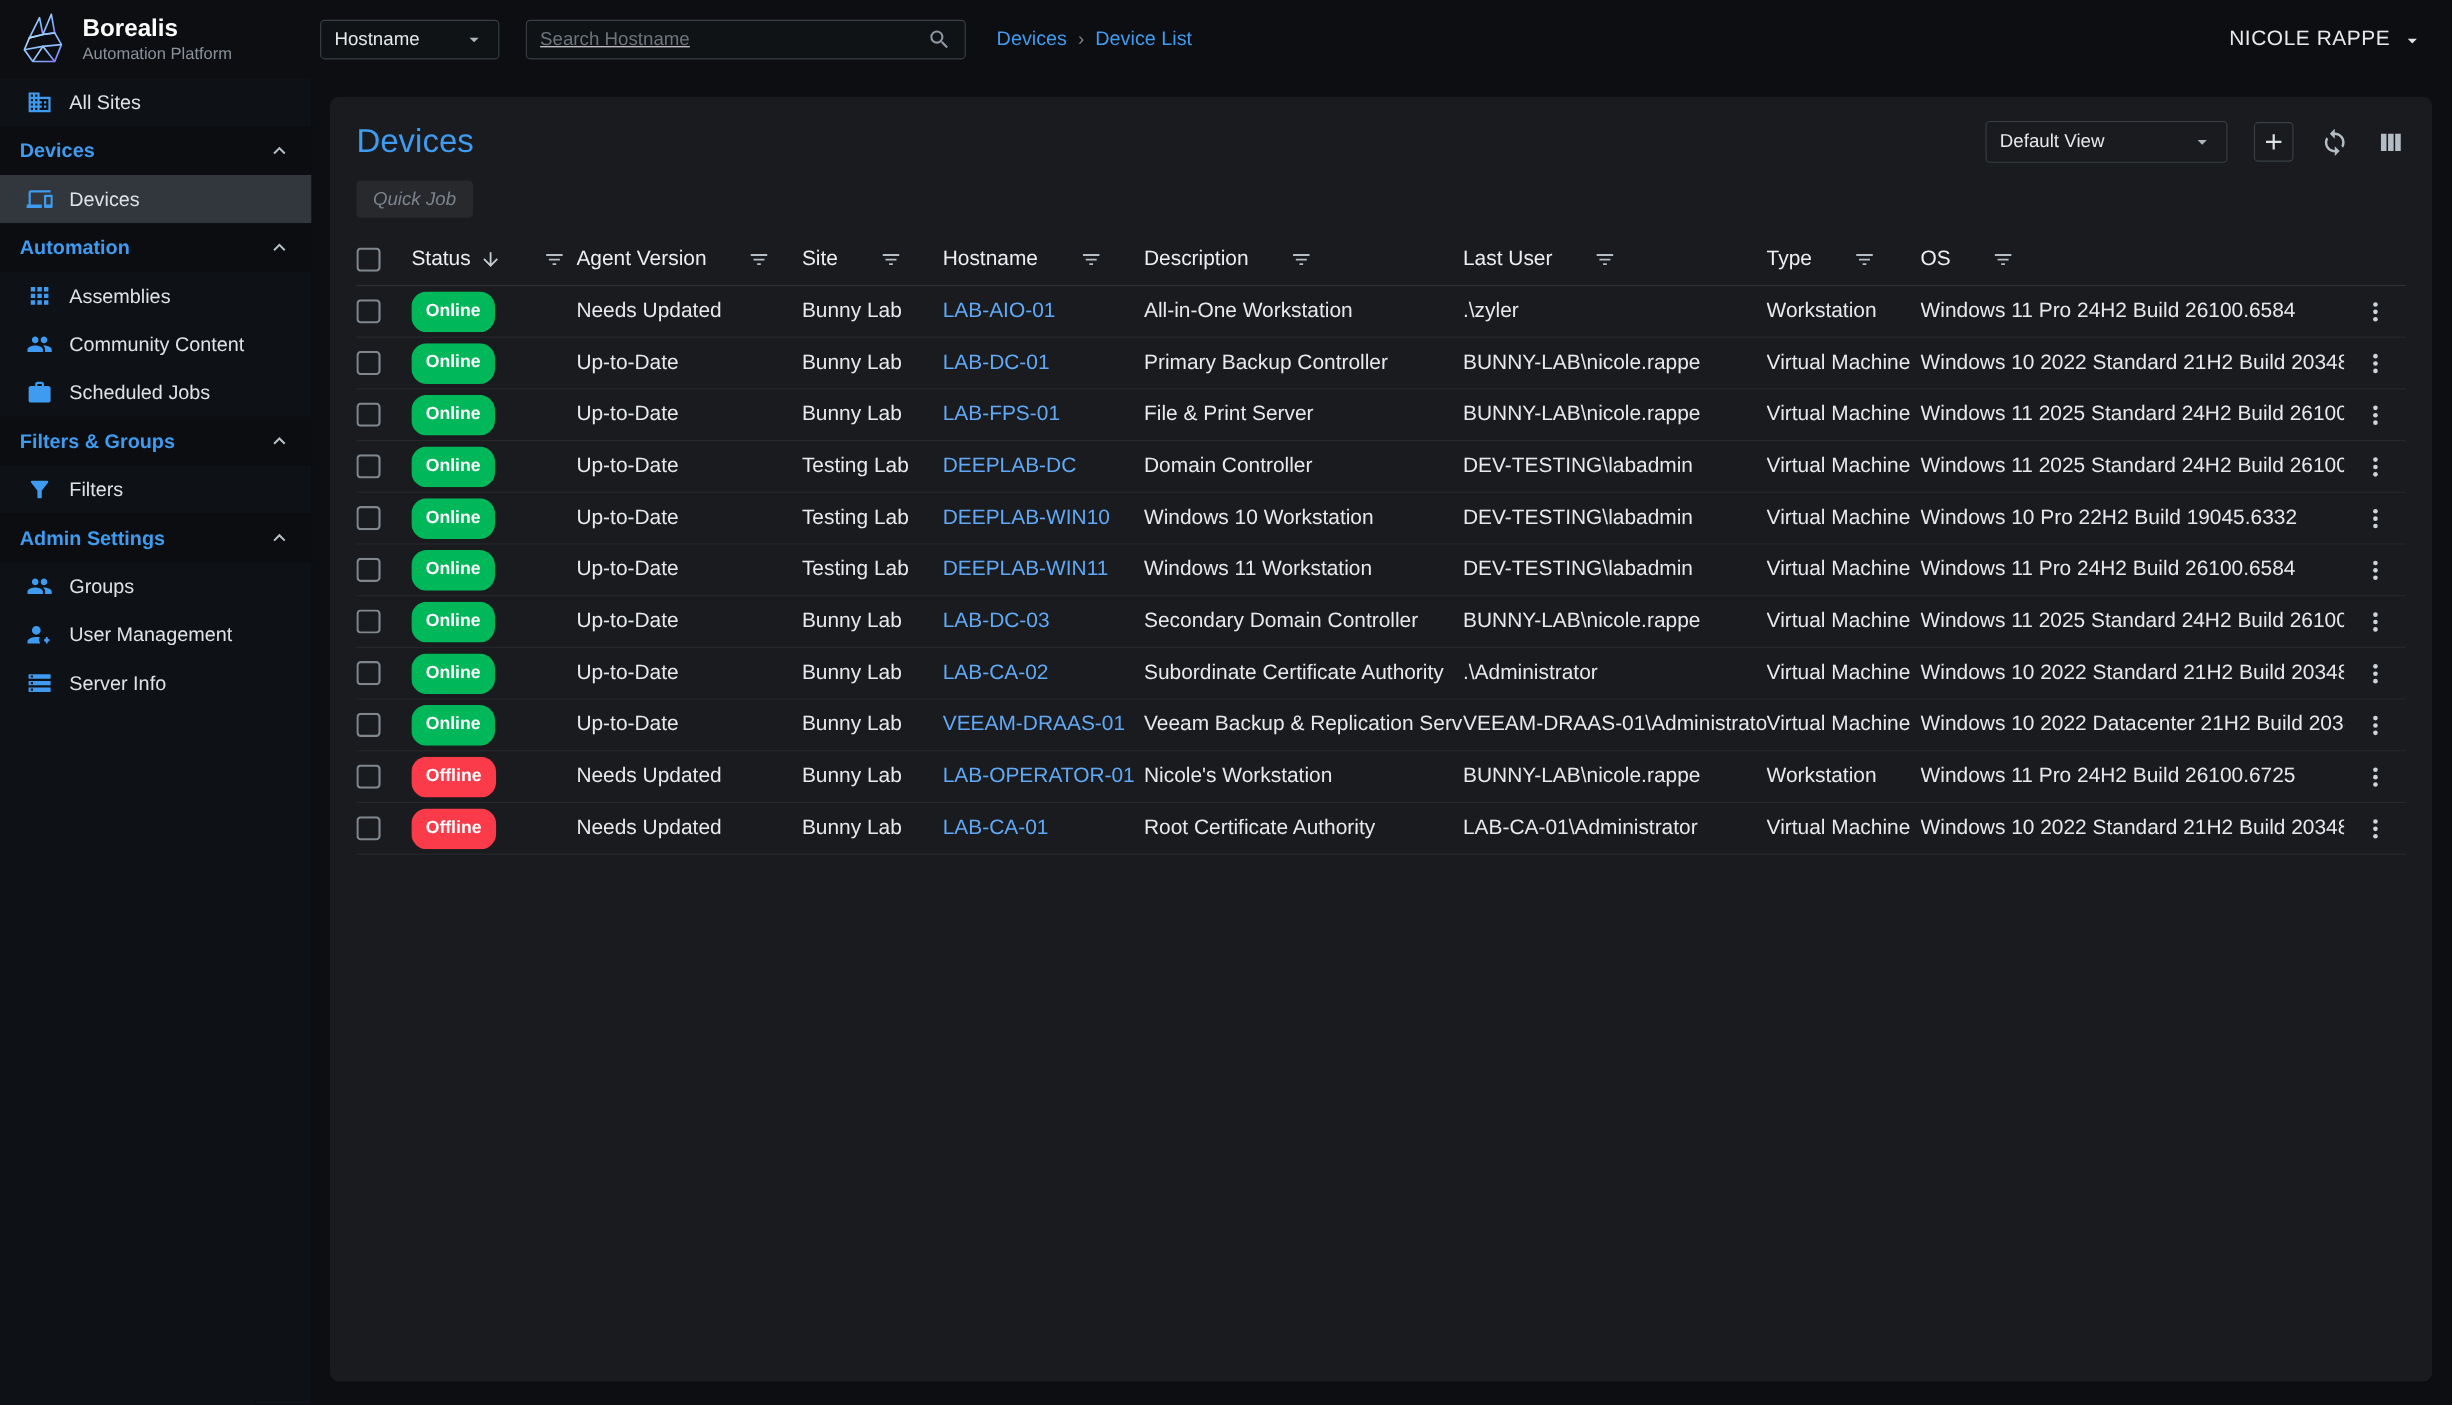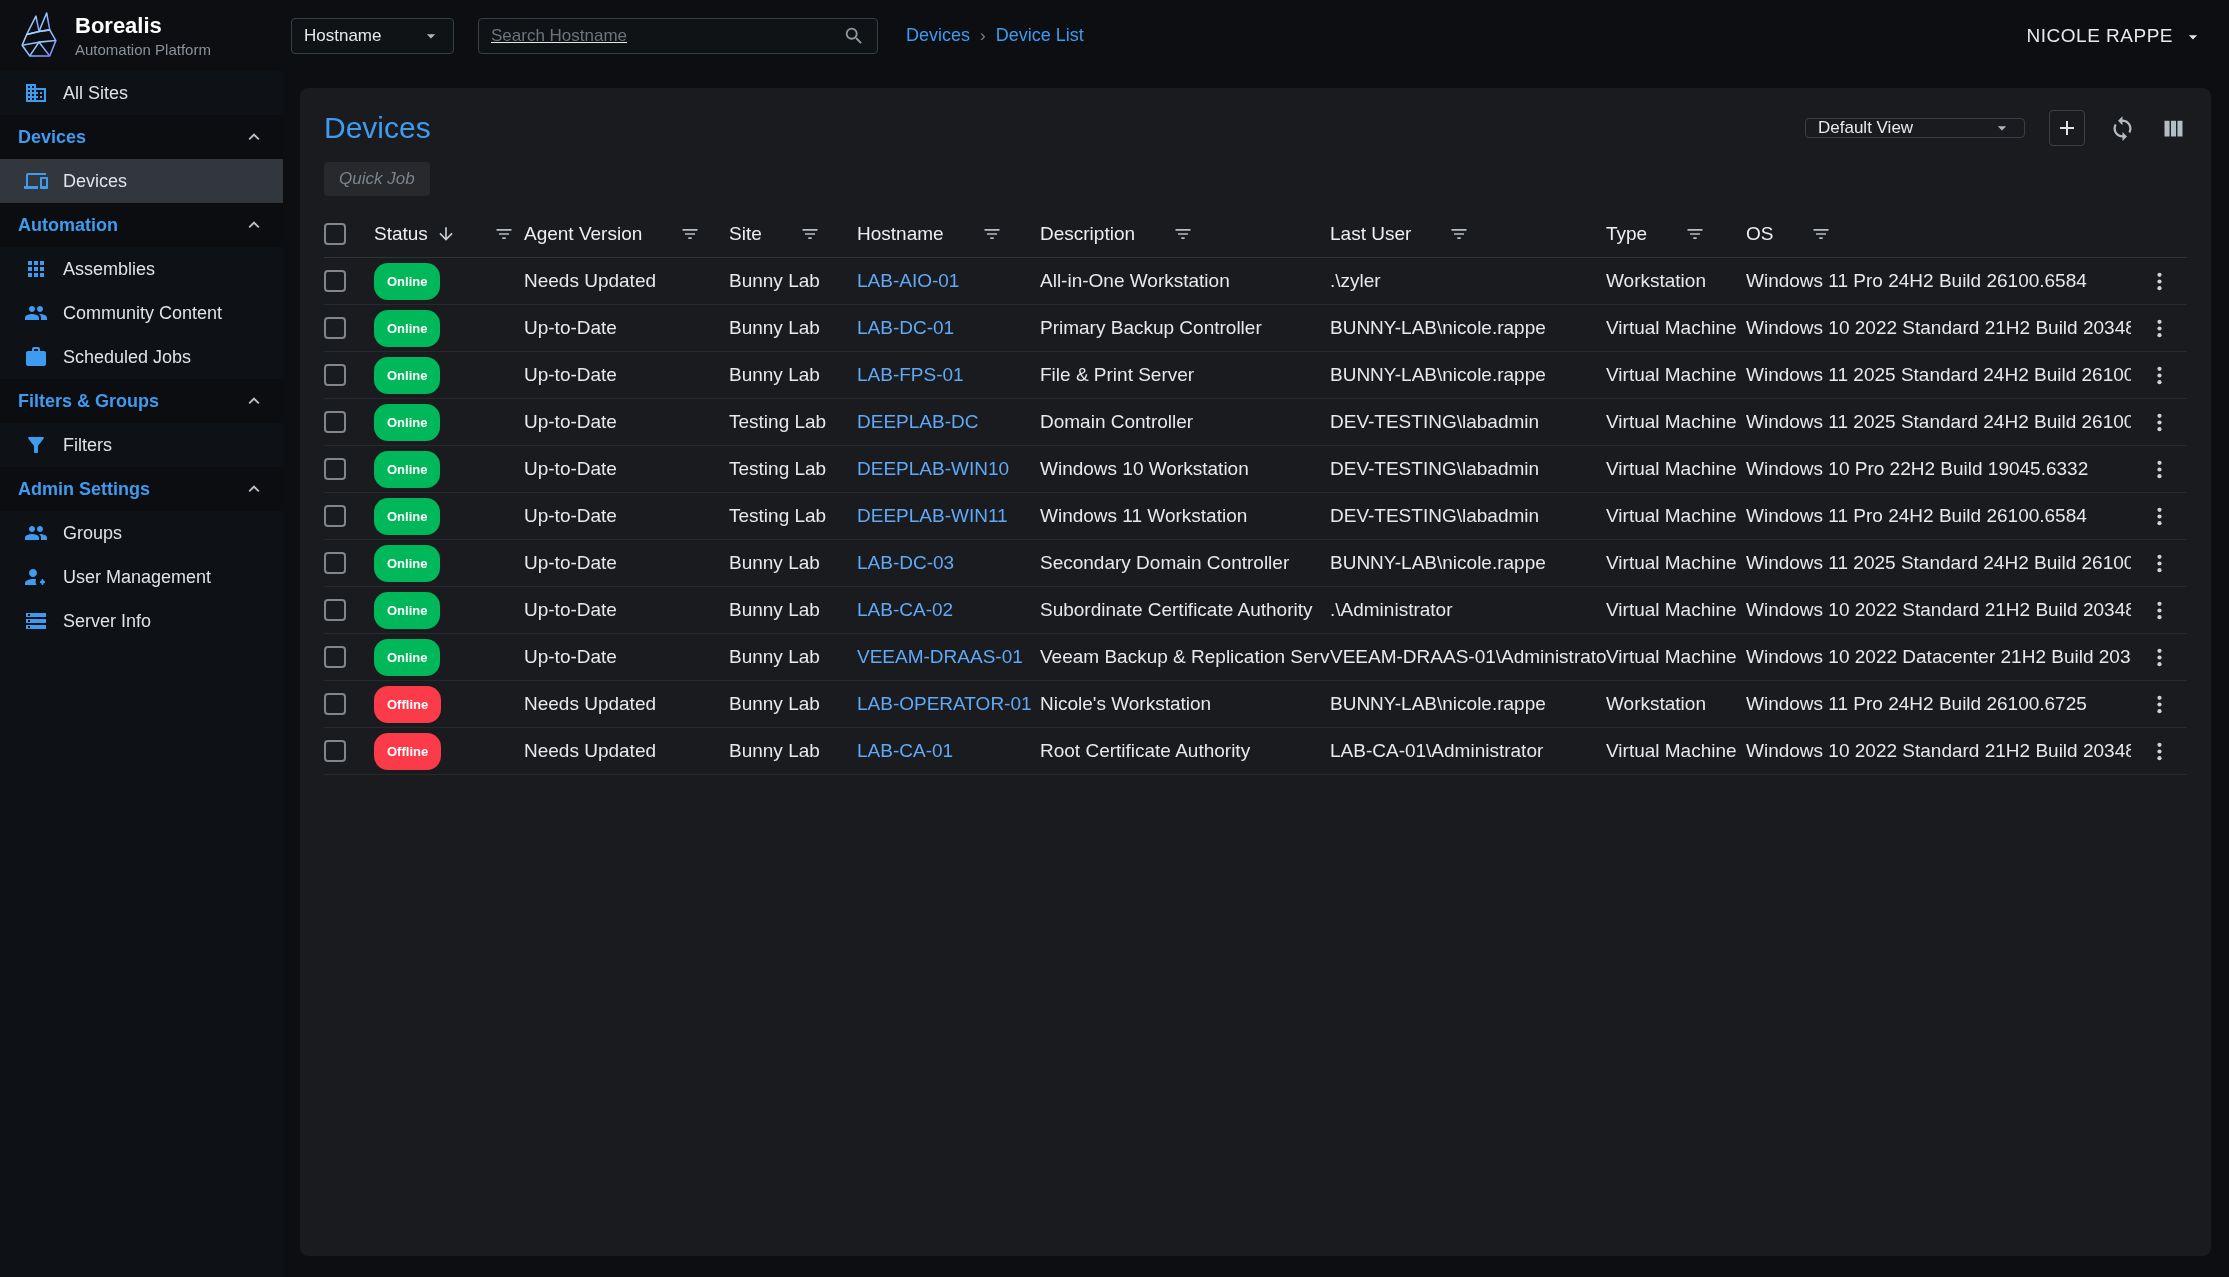--- a/index.html
+++ b/index.html
@@ -36,21 +36,21 @@
   .side-section .sec-label { color:var(--accent); font-size:18px; font-weight:bold; }
   .side-section svg { width:22px; height:22px; fill:#b9c1c8; }
   .side-item { gap:15px; padding-left:24px; font-size:18px; color:#dfe3e6; }
   .side-item svg { width:24px; height:24px; fill:var(--accent); flex:none; }
   .side-item.selected { background:#32373d; }
 
   
   .panel-head { display:flex; align-items:center; justify-content:space-between; }
   .page-title { color:var(--accent); font-size:30px; font-weight:500; }
   .head-controls { display:flex; align-items:center; gap:24px; }
-  .view-select { width:220px; height:20px; justify-content:space-between; background:transparent; }
+  .view-select { width:220px; height:38px; justify-content:space-between; background:transparent; }
   .add-view { width:36px; height:36px; border:1px solid #3a4046; border-radius:4px;
               display:flex; align-items:center; justify-content:center; cursor:pointer; }
   .icon-btn { background:none; border:none; cursor:pointer; padding:0; }
   .icon-btn svg { width:27px; height:27px; fill:#b4bcc4; }
 
   .quick-job { display:inline-block; margin-top:16px; background:#27292d; color:#7c838c;
                font-size:17px; padding:7px 15px; border-radius:4px; cursor:default;font-style:italic; }
 
   
   .table { margin-top:14px; --cols:50px 150px 205px 128px 183px 290px 276px 140px 1fr 56px; }
@@ -58,21 +58,21 @@
           height:47px; border-bottom:1px solid #26292d; }
   .trow.head { height:48px; border-bottom:1px solid #2f3338; }
   .cell { font-size:19px; white-space:nowrap; overflow:hidden; display:flex; align-items:center; }
   .th { font-weight:400; color:#eceef0; cursor:pointer; }
   .th .funnel { margin-left:38px; }
   .funnel { width:20px; height:20px; fill:#b6bdc4; cursor:pointer; flex:none; }
   .sort { width:20px; height:20px; fill:#c6cdd3; margin-left:8px; flex:none; }
   .checkbox { width:22px; height:22px; border:2px solid #7f868d; border-radius:4px;
               display:inline-block; cursor:pointer; }
   .pill { display:inline-flex; align-items:center; justify-content:center; height:37px;
-          padding:0 13px; border-radius:14px; font-size:13px; font-weight:bold; color:#fff; }
+          padding:0 13px; border-radius:14px; font-size:16px; font-weight:bold; color:#fff; }
   .pill.online  { background:var(--green); }
   .pill.offline { background:var(--red); }
   .hostlink { color:var(--link); text-decoration:none; cursor:pointer; }
   .kebab-cell { justify-content:center; cursor:pointer; }
   .kebab { width:23px; height:23px; fill:#cdd3d8; }
   .chev-down { width:20px; height:20px; fill:#aeb6bd; }
 </style>
 </head>
 <body>
 

